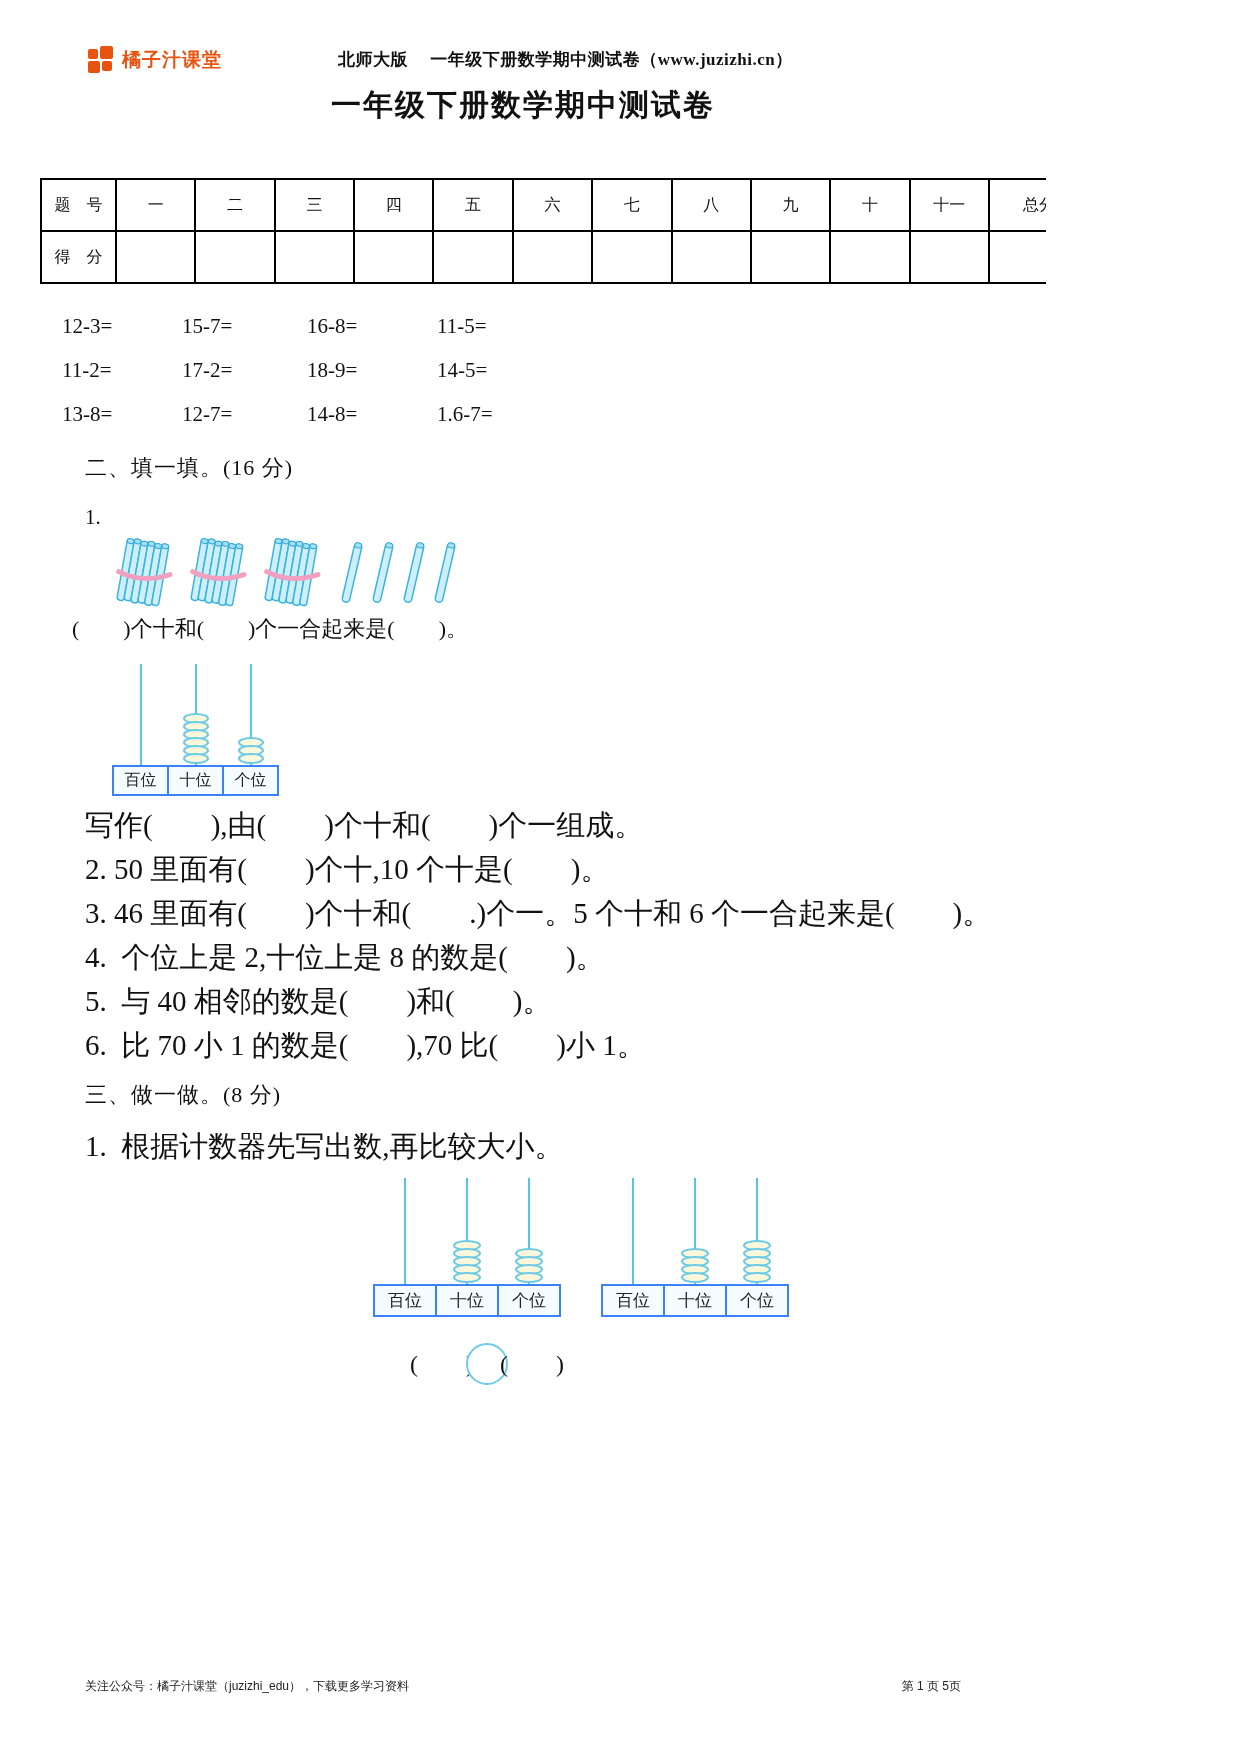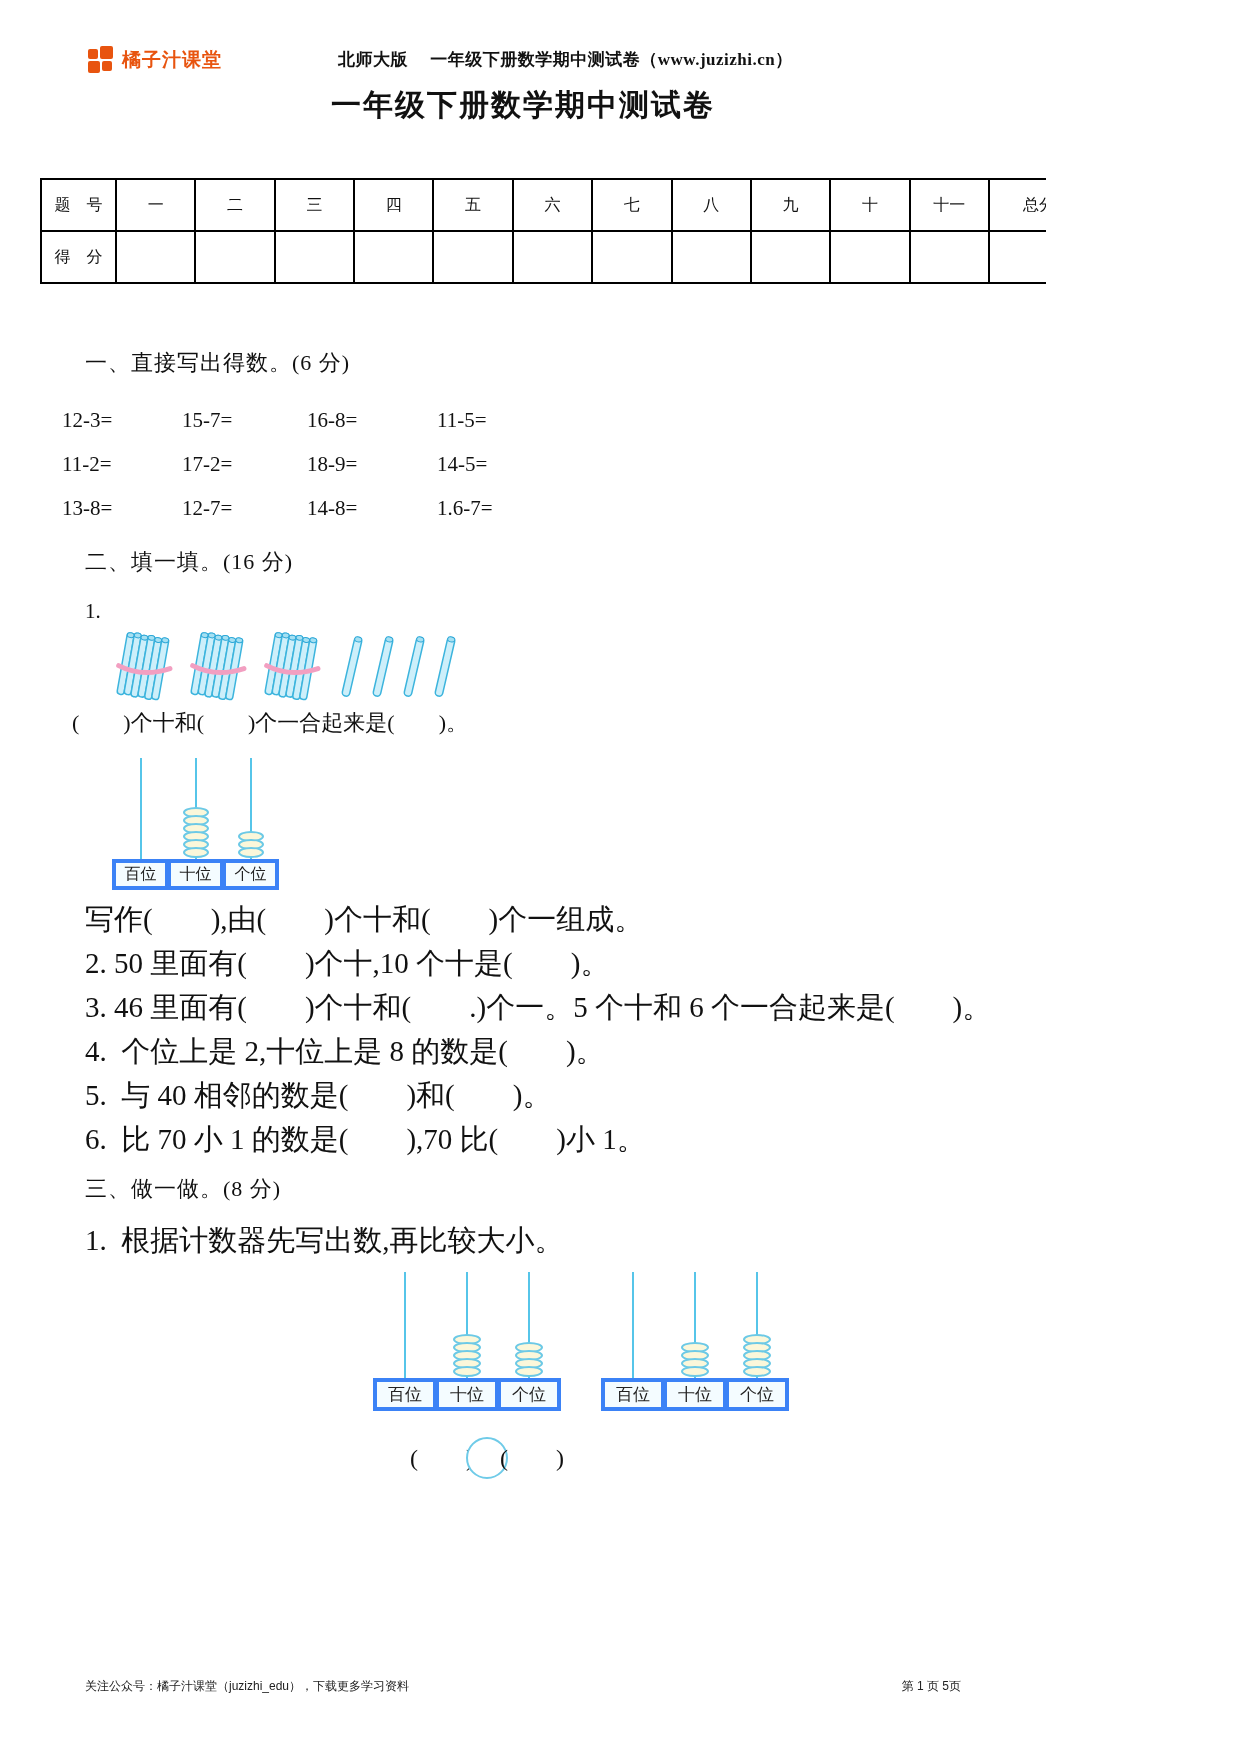--- a/index.html
+++ b/index.html
@@ -36,21 +36,21 @@
   .stick-s{fill:#cdeffa;stroke:#3cb4dd;stroke-width:1.5;}
   .stick-cap{fill:#a5e0f2;stroke:#2fa8d8;stroke-width:1;}
   .band{fill:none;stroke:#f29fc1;stroke-width:5;stroke-linecap:round;}
   
   .abacus{display:flex;}
   .abacus-col{position:relative;width:57px;height:134px;}
   .abacus-col + .abacus-col{margin-left:-2px;}
   .rod{position:absolute;left:50%;margin-left:-1px;bottom:31px;width:2px;height:101px;background:#56c5e9;}
   .beads{position:absolute;bottom:32px;left:50%;transform:translateX(-50%);display:flex;flex-direction:column;}
   .bead{width:26px;height:11px;border-radius:50%;background:#fbf7da;border:2px solid #6cc9e6;margin-top:-3px;box-sizing:border-box;}
-  .place-label{position:absolute;bottom:0;left:0;right:0;height:31px;border:4px solid #3b82f6;background:#f4fcff;
+  .place-label{position:absolute;bottom:0;left:0;right:0;height:31px;border:2px solid #3b82f6;background:#f4fcff;
     display:flex;align-items:center;justify-content:center;font-size:16px;color:#222;box-sizing:border-box;}
   .abacus.lg .abacus-col{width:64px;height:142px;}
   .abacus.lg .rod{height:106px;bottom:33px;}
   .abacus.lg .beads{bottom:34px;}
   .abacus.lg .bead{width:28px;}
   .abacus.lg .place-label{height:33px;font-size:17px;}
   .abacus-margin{margin:18px 0 0 112px;}
   .abacus-row{display:flex;gap:40px;margin:14px 0 0 373px;}
   
   .compare-row{margin:26px 0 0 410px;font-size:24px;display:flex;align-items:center;}
@@ -122,21 +122,20 @@
       <td></td>
           <td></td>
       <td></td>
           <td></td>
       <td></td>
           <td></td>
     </tr>
   </tbody>
     </table>
 
-  <div class="sec-heading">一、直接写出得数。(6 分)</div>
   <div class="problems">
     <span>12-3=</span>
     <span>15-7=</span>
     <span>16-8=</span>
     <span>11-5=</span>
     <span>11-2=</span>
     <span>17-2=</span>
     <span>18-9=</span>
     <span>14-5=</span>
     <span>13-8=</span>

